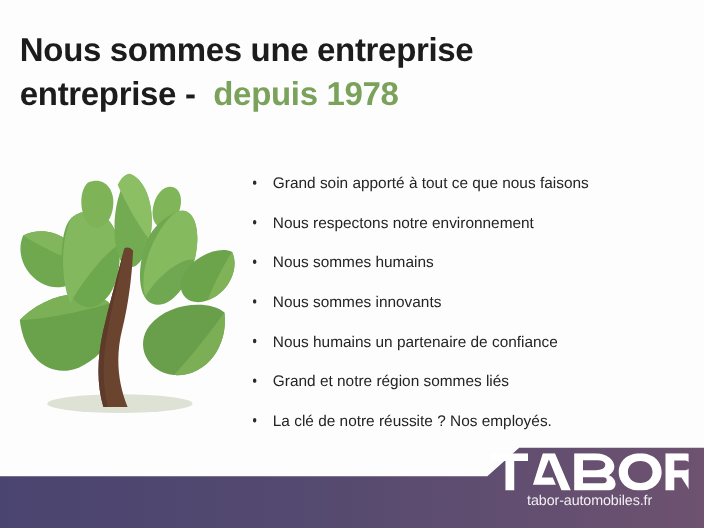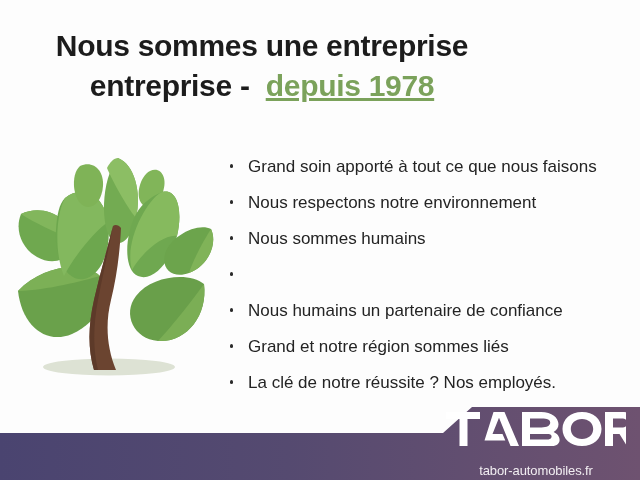--- a/index.html
+++ b/index.html
@@ -20,36 +20,35 @@
     background: #fdfdfd;
     overflow: hidden;
   }
 
   
   #headline {
     position: absolute;
     left: 0;
     top: 26px;
     width: 524px;
-    text-align: center;
+    text-align: left;
     font-size: 30px;
     font-weight: bold;
     line-height: 1.34;
     letter-spacing: -0.3px;
     color: #1c1c1c;
     padding: 0 18px;
     box-sizing: border-box;
   }
   #headline .line {
     display: block;
     white-space: nowrap;
   }
   #headline .accent {
     color: #7ba25b;
-    text-decoration: underline;
   }
   #headline .dash {
     color: #1c1c1c;
   }
 
   
   #tree-illustration {
     position: absolute;
     left: 8px;
     top: 148px;
@@ -67,21 +66,21 @@
     position: absolute;
     left: 228px;
     top: 148px;
     width: 404px;
     margin: 0;
     padding: 0;
     list-style: none;
   }
   #benefits-list li {
     position: relative;
-    font-size: 17px;
+    font-size: 14px;
     line-height: 1;
     height: 36px;
     color: #242424;
     padding-left: 20px;
     display: flex;
     align-items: center;
     white-space: nowrap;
   }
   #benefits-list li .bullet-dot {
     position: absolute;
@@ -115,21 +114,21 @@
     width: 180px;
     text-align: center;
   }
   #brand-wordmark {
     display: block;
     width: 100%;
     height: 34px;
   }
   #brand-url {
     display: block;
-    margin-top: 17px;
+    margin-top: 1px;
     font-size: 13px;
     letter-spacing: -0.1px;
     color: #f2eef2;
     text-align: center;
   }
 </style>
 </head>
 <body>
 
 <div id="slide">
@@ -182,20 +181,21 @@
     <li>
       <span class="bullet-dot"></span>
       <span>Nous respectons notre environnement</span>
     </li>
     <li>
       <span class="bullet-dot"></span>
       <span>Nous sommes humains</span>
     </li>
     <li>
       <span class="bullet-dot"></span>
+      <span>Nous sommes innovants</span>
     </li>
     <li>
       <span class="bullet-dot"></span>
       <span>Nous humains un partenaire de confiance</span>
     </li>
     <li>
       <span class="bullet-dot"></span>
       <span>Grand et notre région sommes liés</span>
     </li>
     <li>

